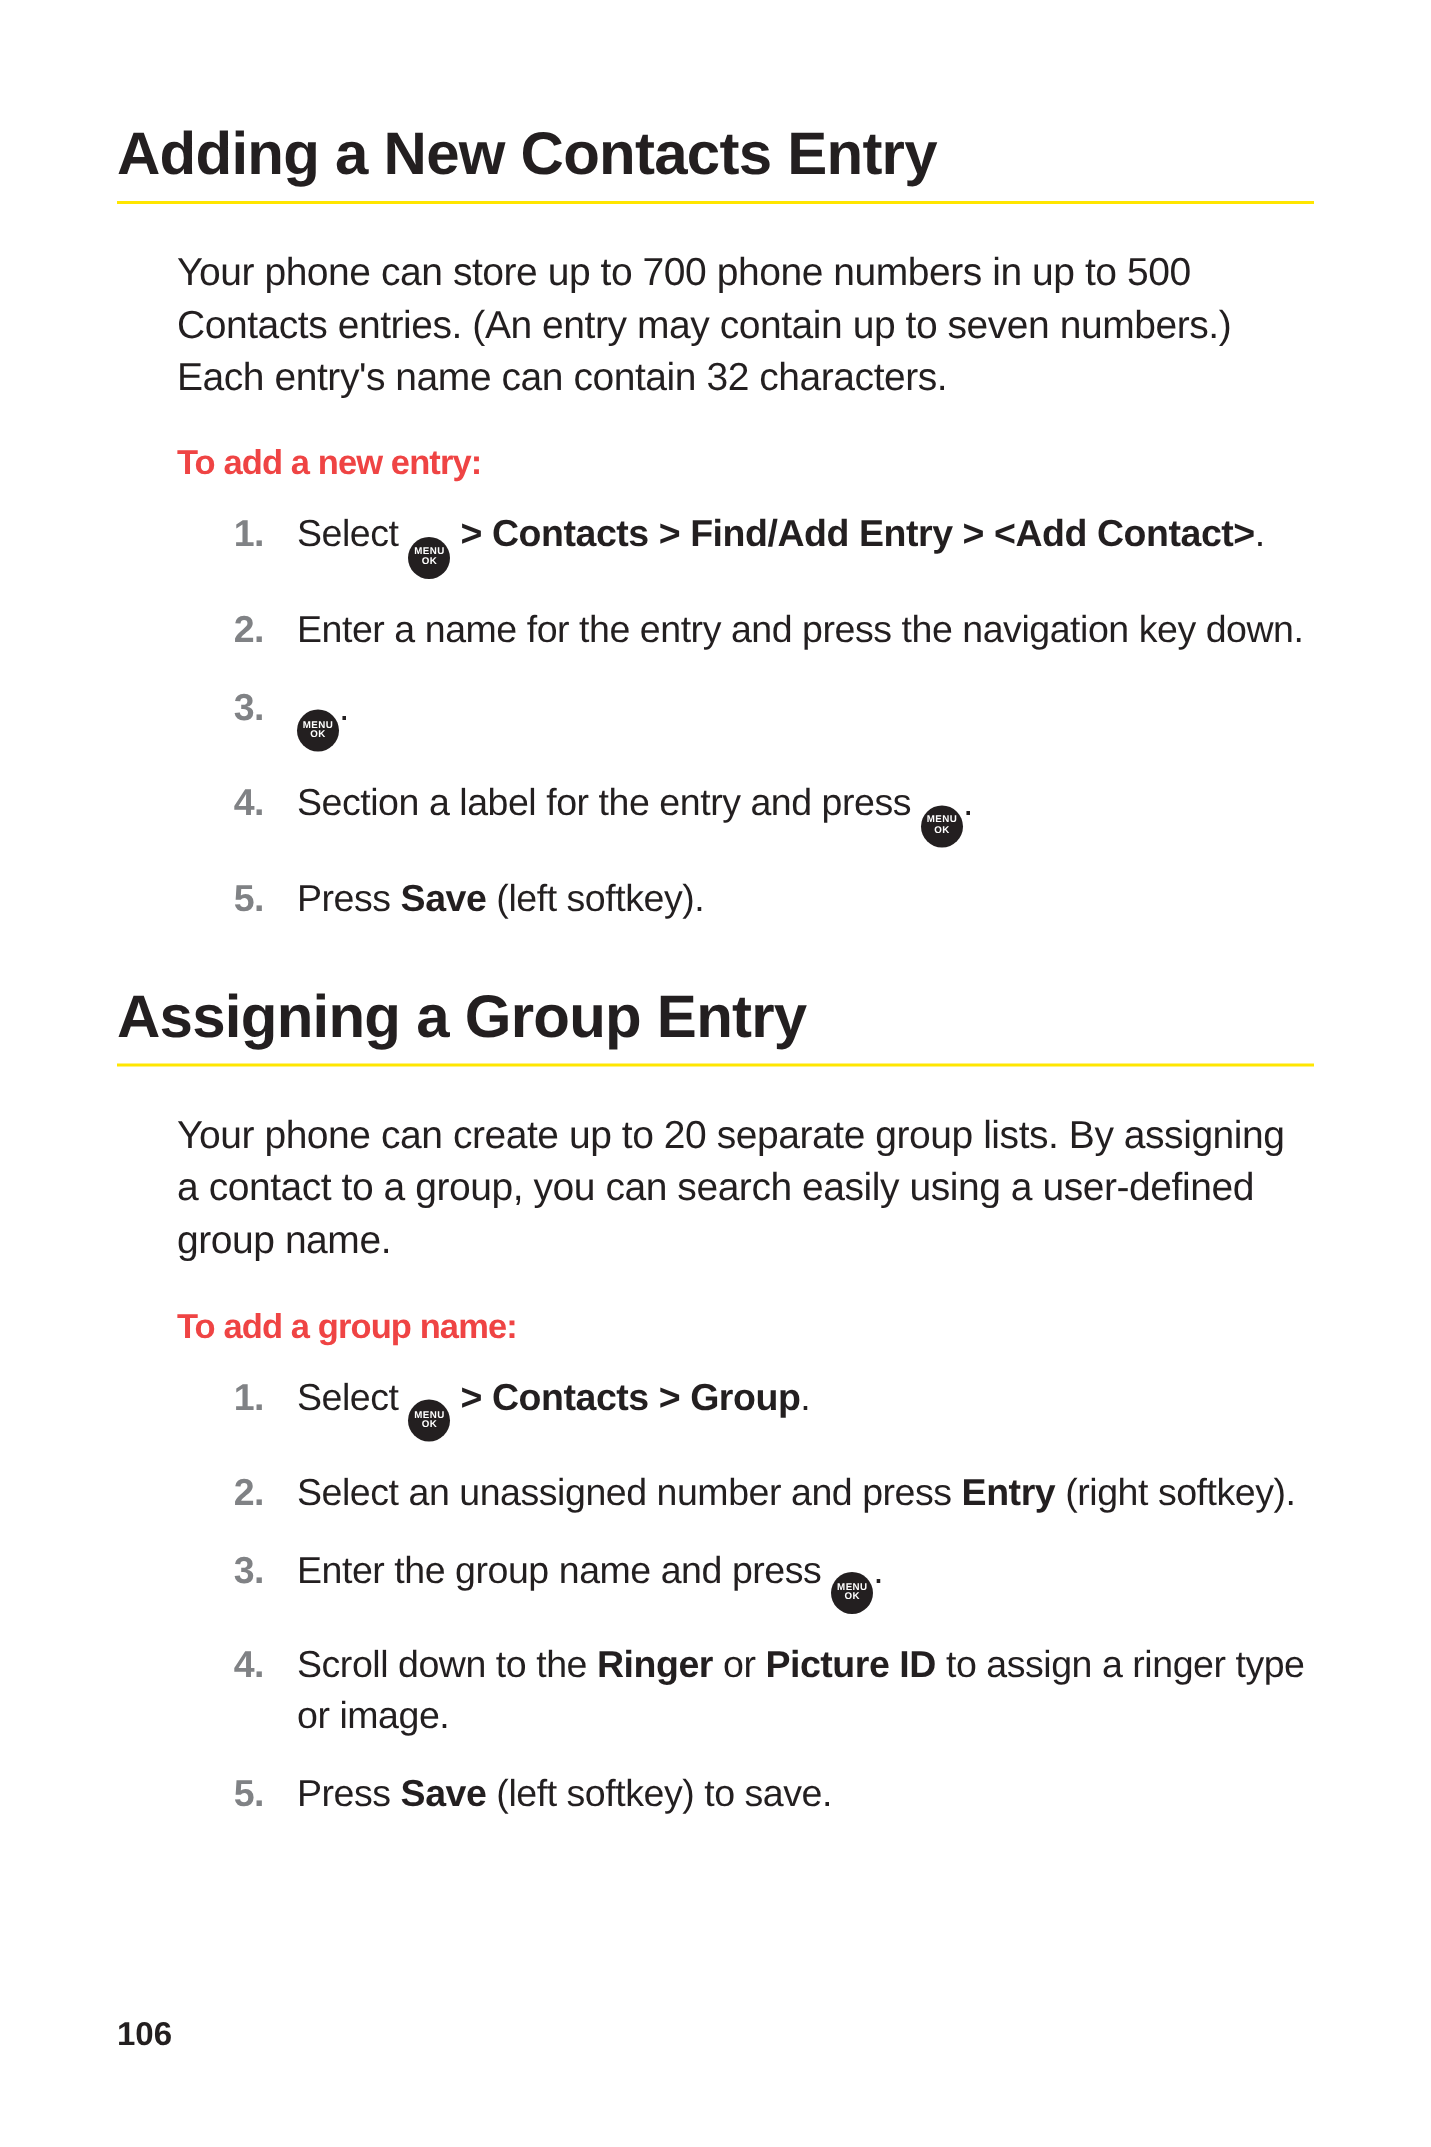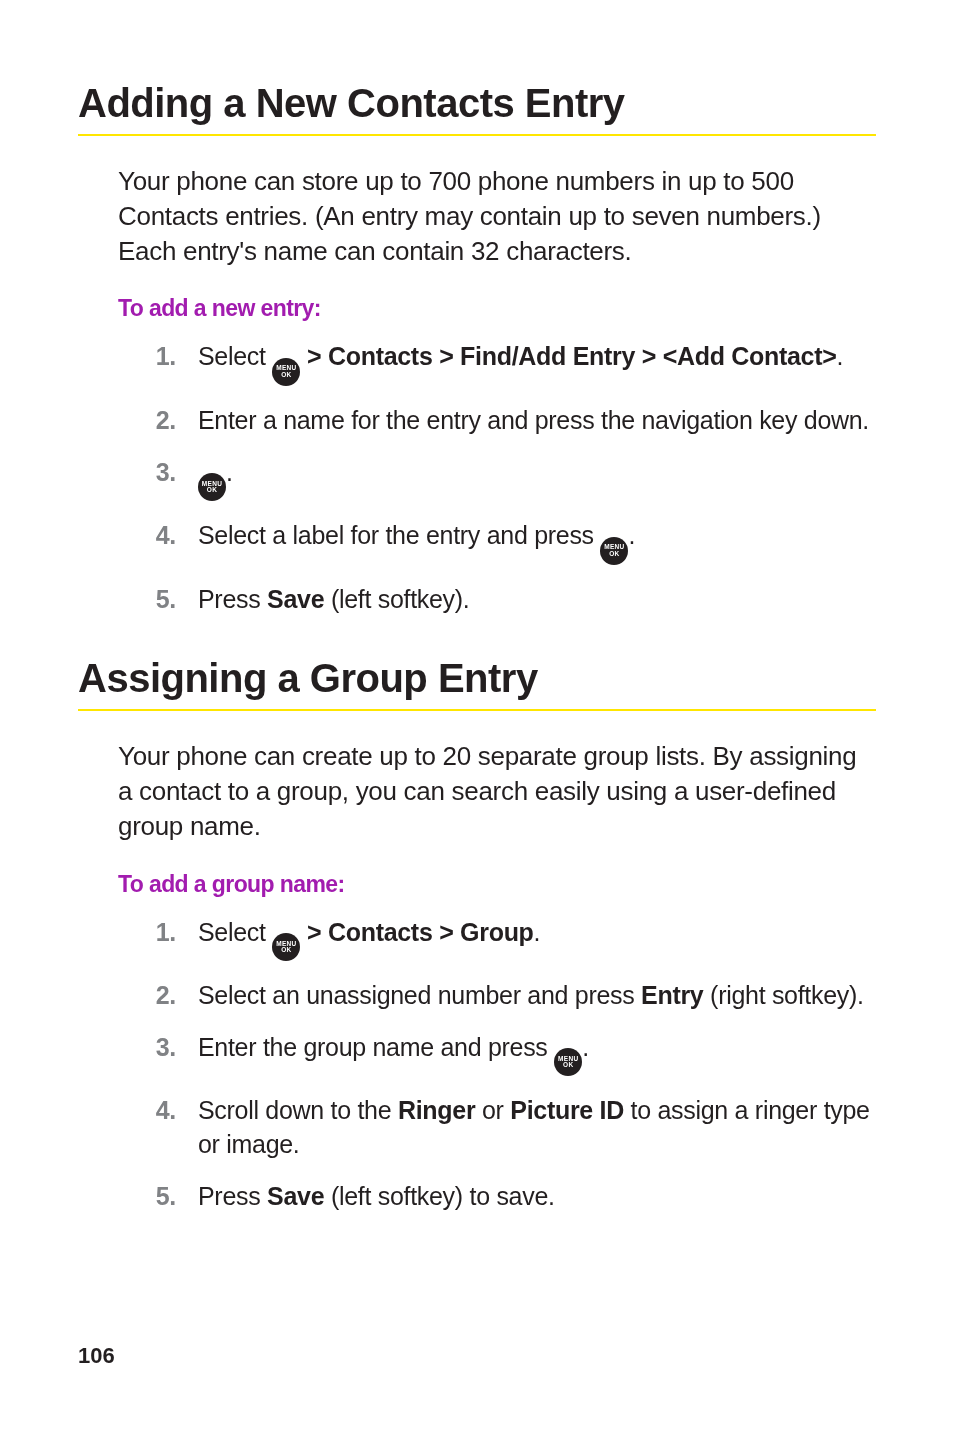--- a/index.html
+++ b/index.html
@@ -1,21 +1,21 @@
 <!DOCTYPE html>
 <html><head>
 <meta charset="utf-8">
 <style>
   * { margin: 0; padding: 0; box-sizing: border-box; }
   html, body { width: 954px; height: 1431px; background: #fff; font-family: "Myriad Pro", "Segoe UI", Arial, sans-serif; color: #231f20; }
   .page { padding: 81px 78px 0 78px; position: relative; height: 100%; }
   .h1 { font-size: 40px; font-weight: 700; letter-spacing: -0.5px; margin-bottom: 8px; }
   .rule { border: none; border-bottom: 2px solid #ffe600; margin-bottom: 28px; }
   .intro { font-size: 26px; line-height: 1.35; letter-spacing: -0.3px; margin: 0 0 26px 40px; }
-  .sub { font-size: 23px; font-weight: 700; color: #a21caf; letter-spacing: -0.6px; margin: 0 0 18px 40px; }
+  .sub { font-size: 23px; font-weight: 700; color: #ef4444; letter-spacing: -0.6px; margin: 0 0 18px 40px; }
   ol.steps { list-style: none; margin: 0 0 36px 70px; }
   ol.steps > li { display: flex; gap: 22px; font-size: 25px; line-height: 1.35; letter-spacing: -0.3px; margin-bottom: 18px; }
   ol.steps > li:last-child { margin-bottom: 0; }
   .num { font-weight: 700; color: #808285; min-width: 28px; text-align: right; flex-shrink: 0; }
   .body { flex: 1; }
   .bold { font-weight: 700; }
   .menu-ok {
     display: inline-flex; align-items: center; justify-content: center;
     width: 28px; height: 28px; background: #231f20; border-radius: 50%;
     color: #fff; font-size: 7px; font-weight: 700; line-height: 1;
@@ -57,21 +57,21 @@
       <span class="body">
         <span class="menu-ok">
             <span class="l1">MENU</span>
             <span class="l2">OK</span>
           </span><span>.</span>
       </span>
     </li>
     <li>
       <span class="num">4.</span>
       <span class="body">
-        <span>Select a label for the entry and press </span><span class="menu-ok">
+        <span>Section a label for the entry and press </span><span class="menu-ok">
             <span class="l1">MENU</span>
             <span class="l2">OK</span>
           </span><span>.</span>
       </span>
     </li>
     <li>
       <span class="num">5.</span>
       <span class="body">
         <span>Press </span><span class="bold">Save</span><span> (left softkey).</span>
       </span>

